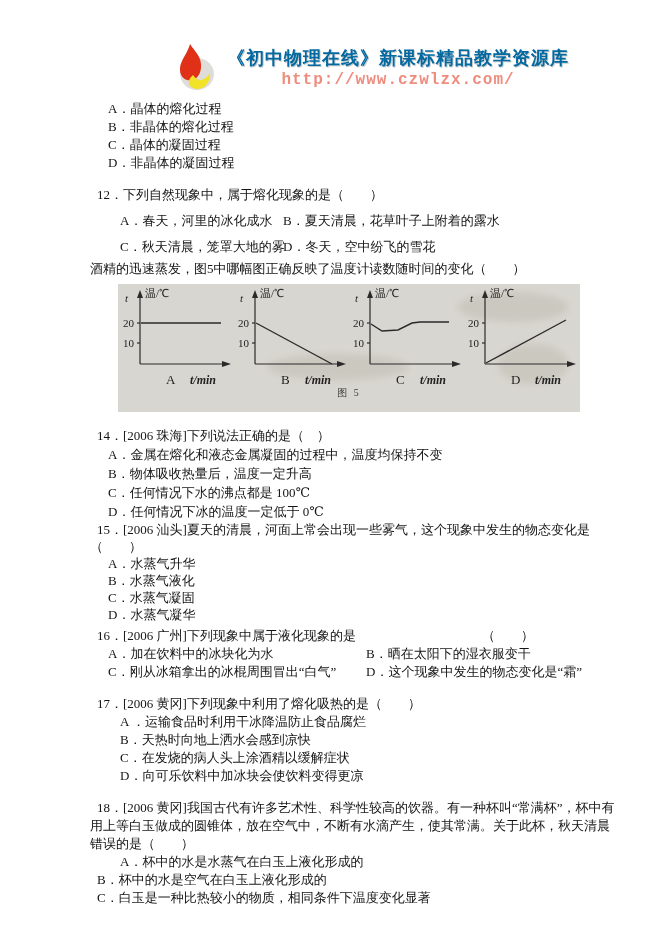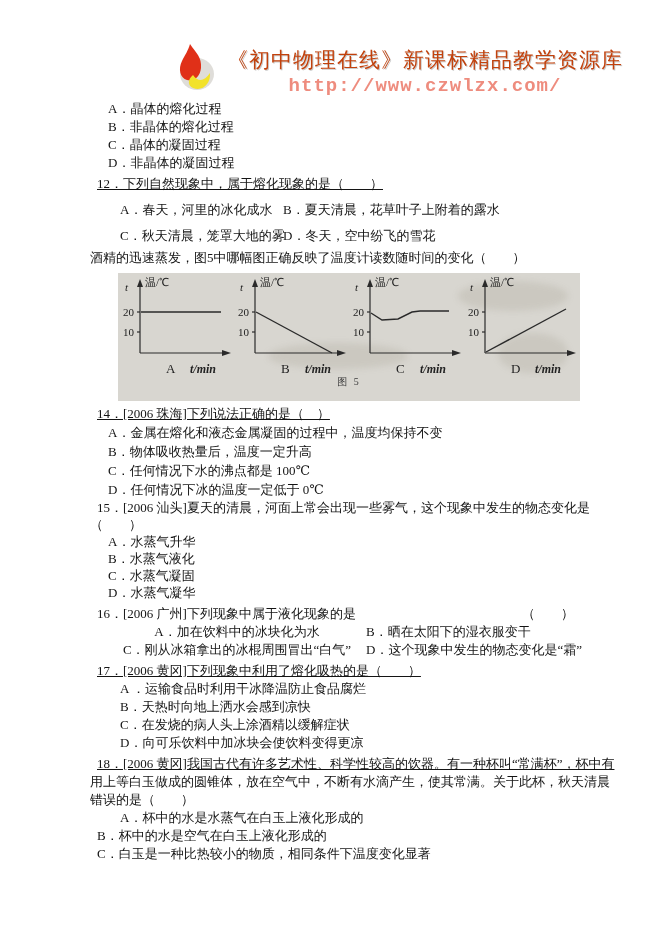--- a/index.html
+++ b/index.html
@@ -6,37 +6,37 @@
   .page {
     position:relative; width:661px; height:935px; background:#ffffff;
     font-family:"Liberation Serif","DejaVu Serif",serif;
     font-size:13px; color:#141414; overflow:hidden;
   }
   
   .header { display:flex; align-items:flex-start; padding:42px 0 0 171px; height:54px; }
   .logo { width:46px; height:54px; flex:0 0 auto; }
   .header-text { margin-left:10px; padding-top:4px; text-align:center; }
   .header-title {
-    color:#c2410c; font-weight:normal; font-size:21px; letter-spacing:1px;
+    color:#0369a1; font-weight:bold; font-size:18px; letter-spacing:1px;
     text-shadow:1px 1px 0 rgba(160,160,160,0.55);
   }
   .header-url {
     color:#ee8c7e; font-family:"Liberation Mono","DejaVu Sans Mono",monospace;
-    font-size:19px; font-weight:bold; margin-top:1px; letter-spacing:1px;
+    font-size:16px; font-weight:bold; margin-top:1px; letter-spacing:1px;
   }
   
-  .content { padding-left:90px; padding-right:32px; }
+  .content { padding-left:90px; padding-right:72px; }
   .line { line-height:18px; white-space:nowrap; }
   .ind-q  { margin-left:7px; }    
   .ind-o1 { margin-left:18px; }   
   .ind-o2 { margin-left:30px;align-items:flex-end; }   
-  .mt4 { margin-top:4px; } .mt6 { margin-top:3px;text-decoration:underline; } .mt8 { margin-top:8px; }
+  .mt4 { margin-top:4px; } .mt6 { margin-top:14px; } .mt8 { margin-top:8px; }
   .pair { display:flex; }
   .pair .c1 { width:163px; flex:0 0 auto; }
-  .pairw .c1 { width:258px; flex:0 0 auto;text-align:center; }
+  .pairw .c1 { width:258px; flex:0 0 auto; }
   .stem-flex { display:flex; }
   .stem-flex .paren { margin-left:auto; margin-right:55px; }
   .opt20 .line { line-height:19px; }
   .opt17 .line { line-height:17px; }
   
   .figure {
     position:relative; margin:6px 0 0 28px; width:462px; height:128px;
     background:#d8d6d0;
   }
   .blob { position:absolute; border-radius:50%; background:rgba(125,118,100,0.14); filter:blur(3px); }

